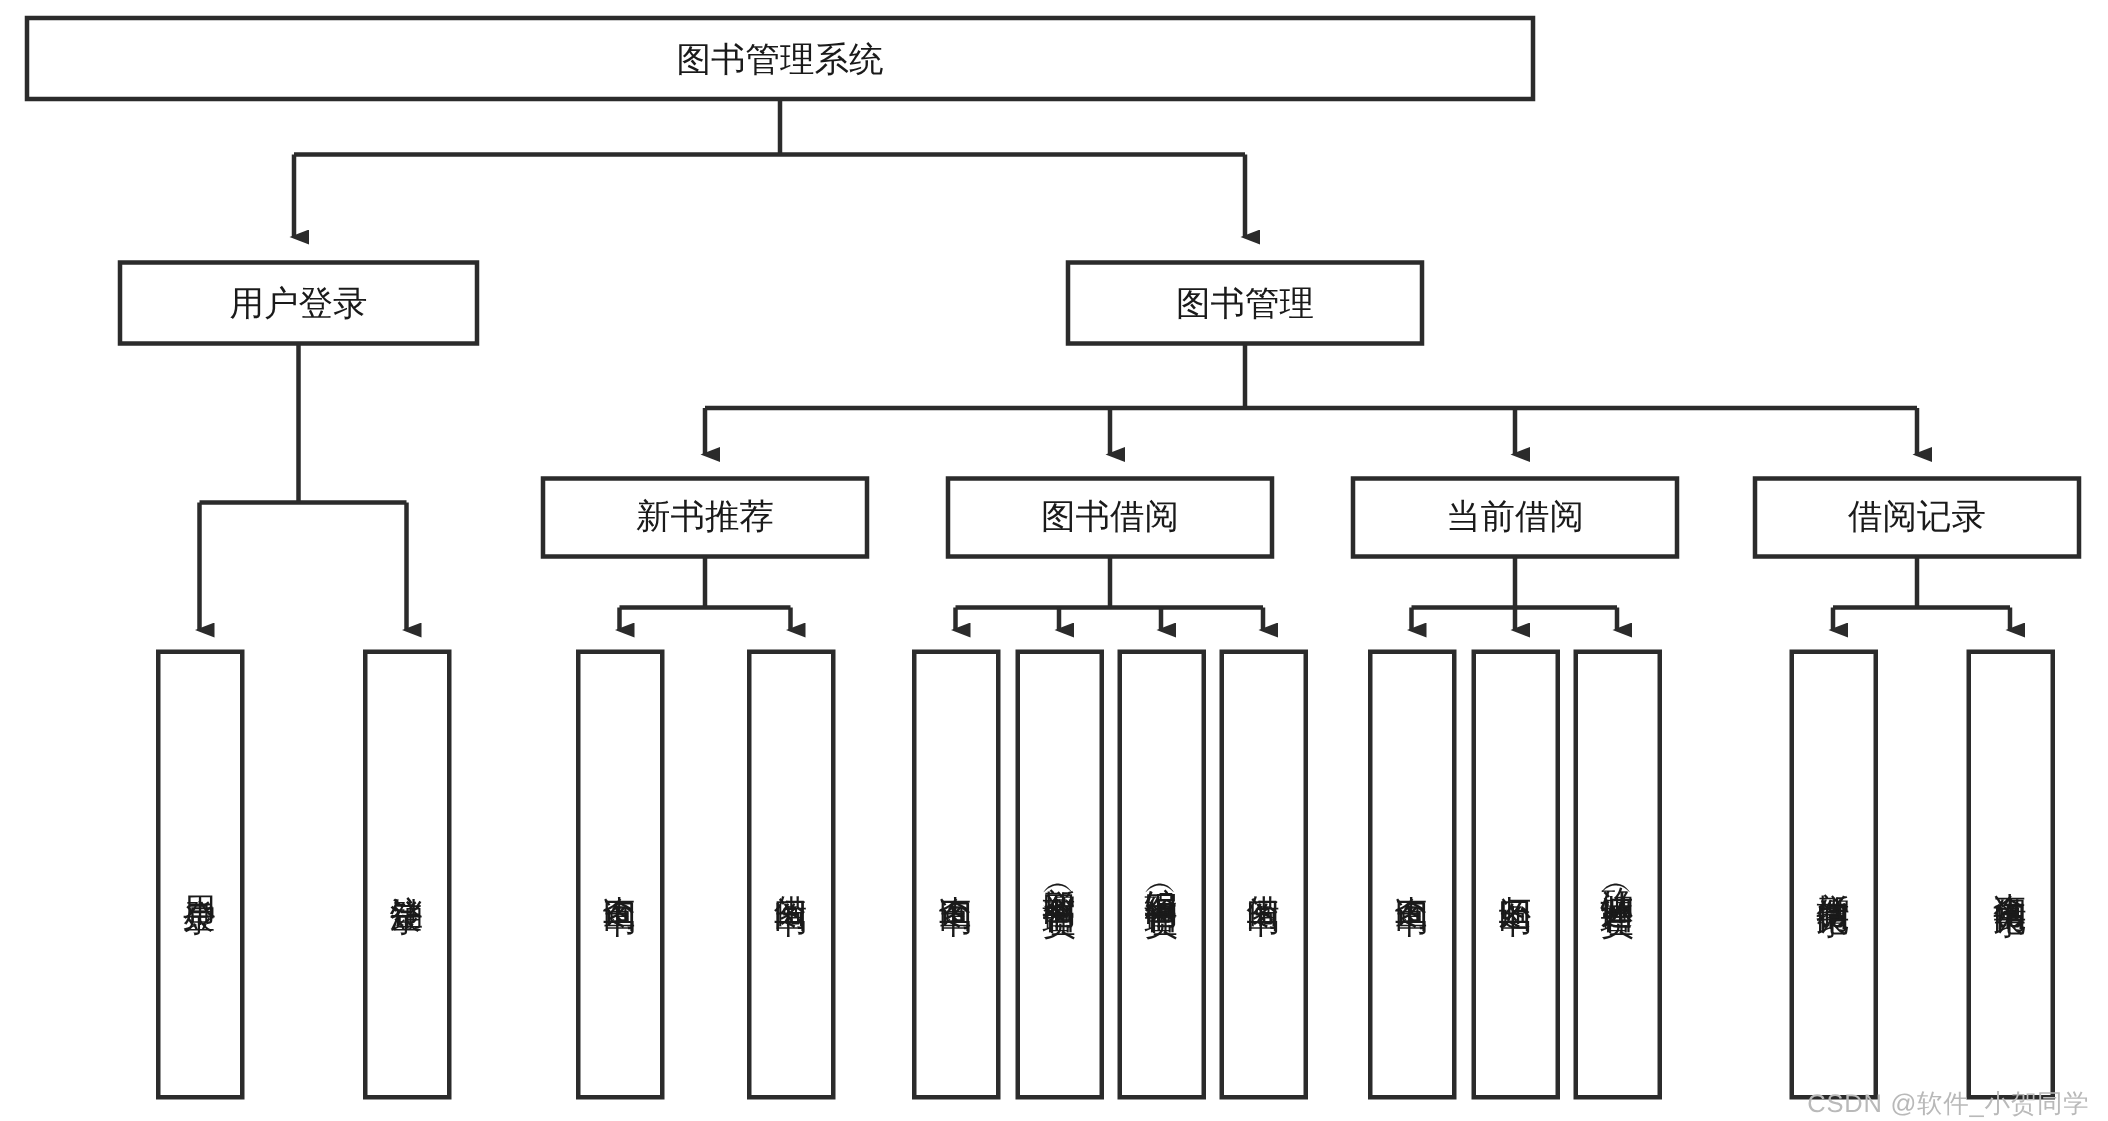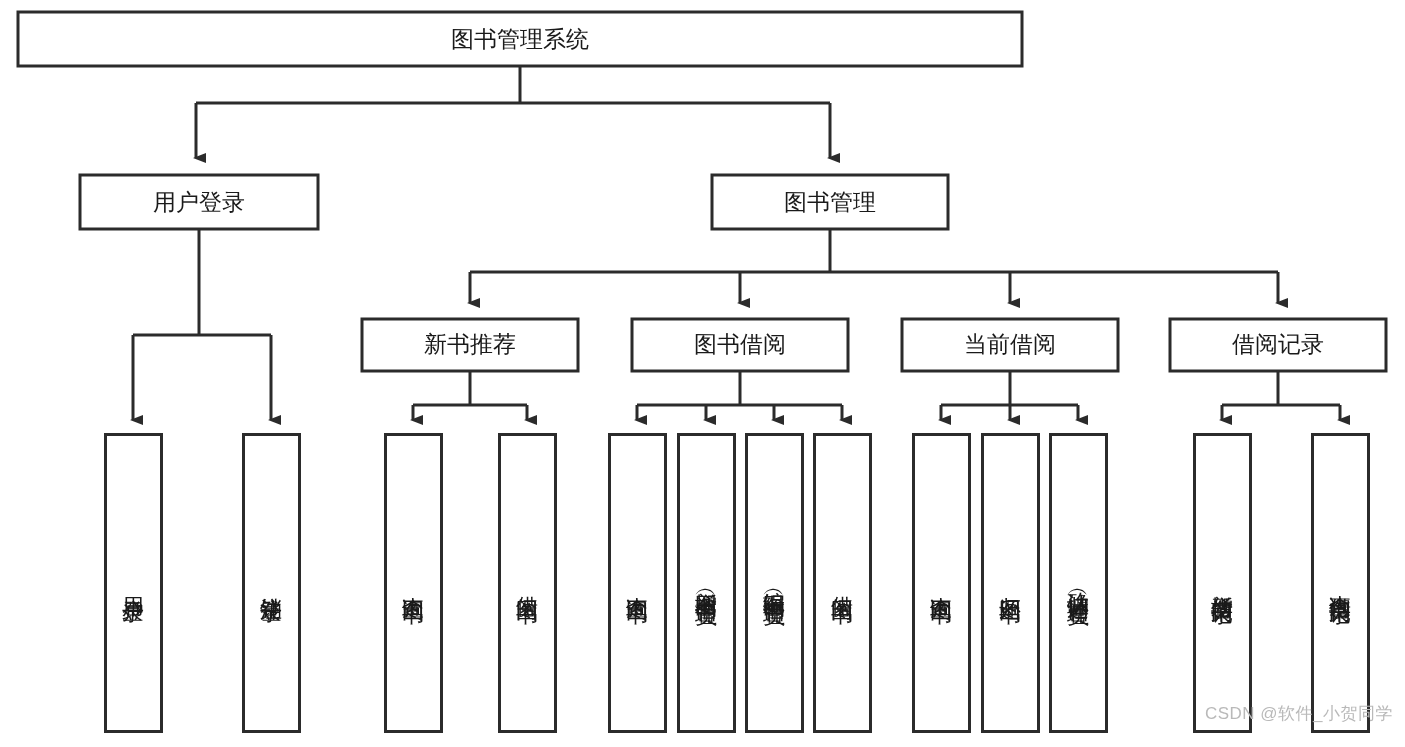--- a/index.html
+++ b/index.html
@@ -45,21 +45,21 @@
   .h-label {
     font-family: "Liberation Sans", "DejaVu Sans", sans-serif;
     font-size: 23px;
     fill: #1a1a1a;
     text-anchor: middle;
     dominant-baseline: middle;
   }
   .watermark {
     position: absolute;
     right: 12px;
-    bottom: 22px;
+    bottom: 0;
     font-family: "Liberation Sans", "DejaVu Sans", sans-serif;
     font-size: 17px;
     color: #b9b9b9;
     letter-spacing: 0.5px;
     white-space: nowrap;
     pointer-events: none;
   }
   
   .vleaf {
     position: absolute;

